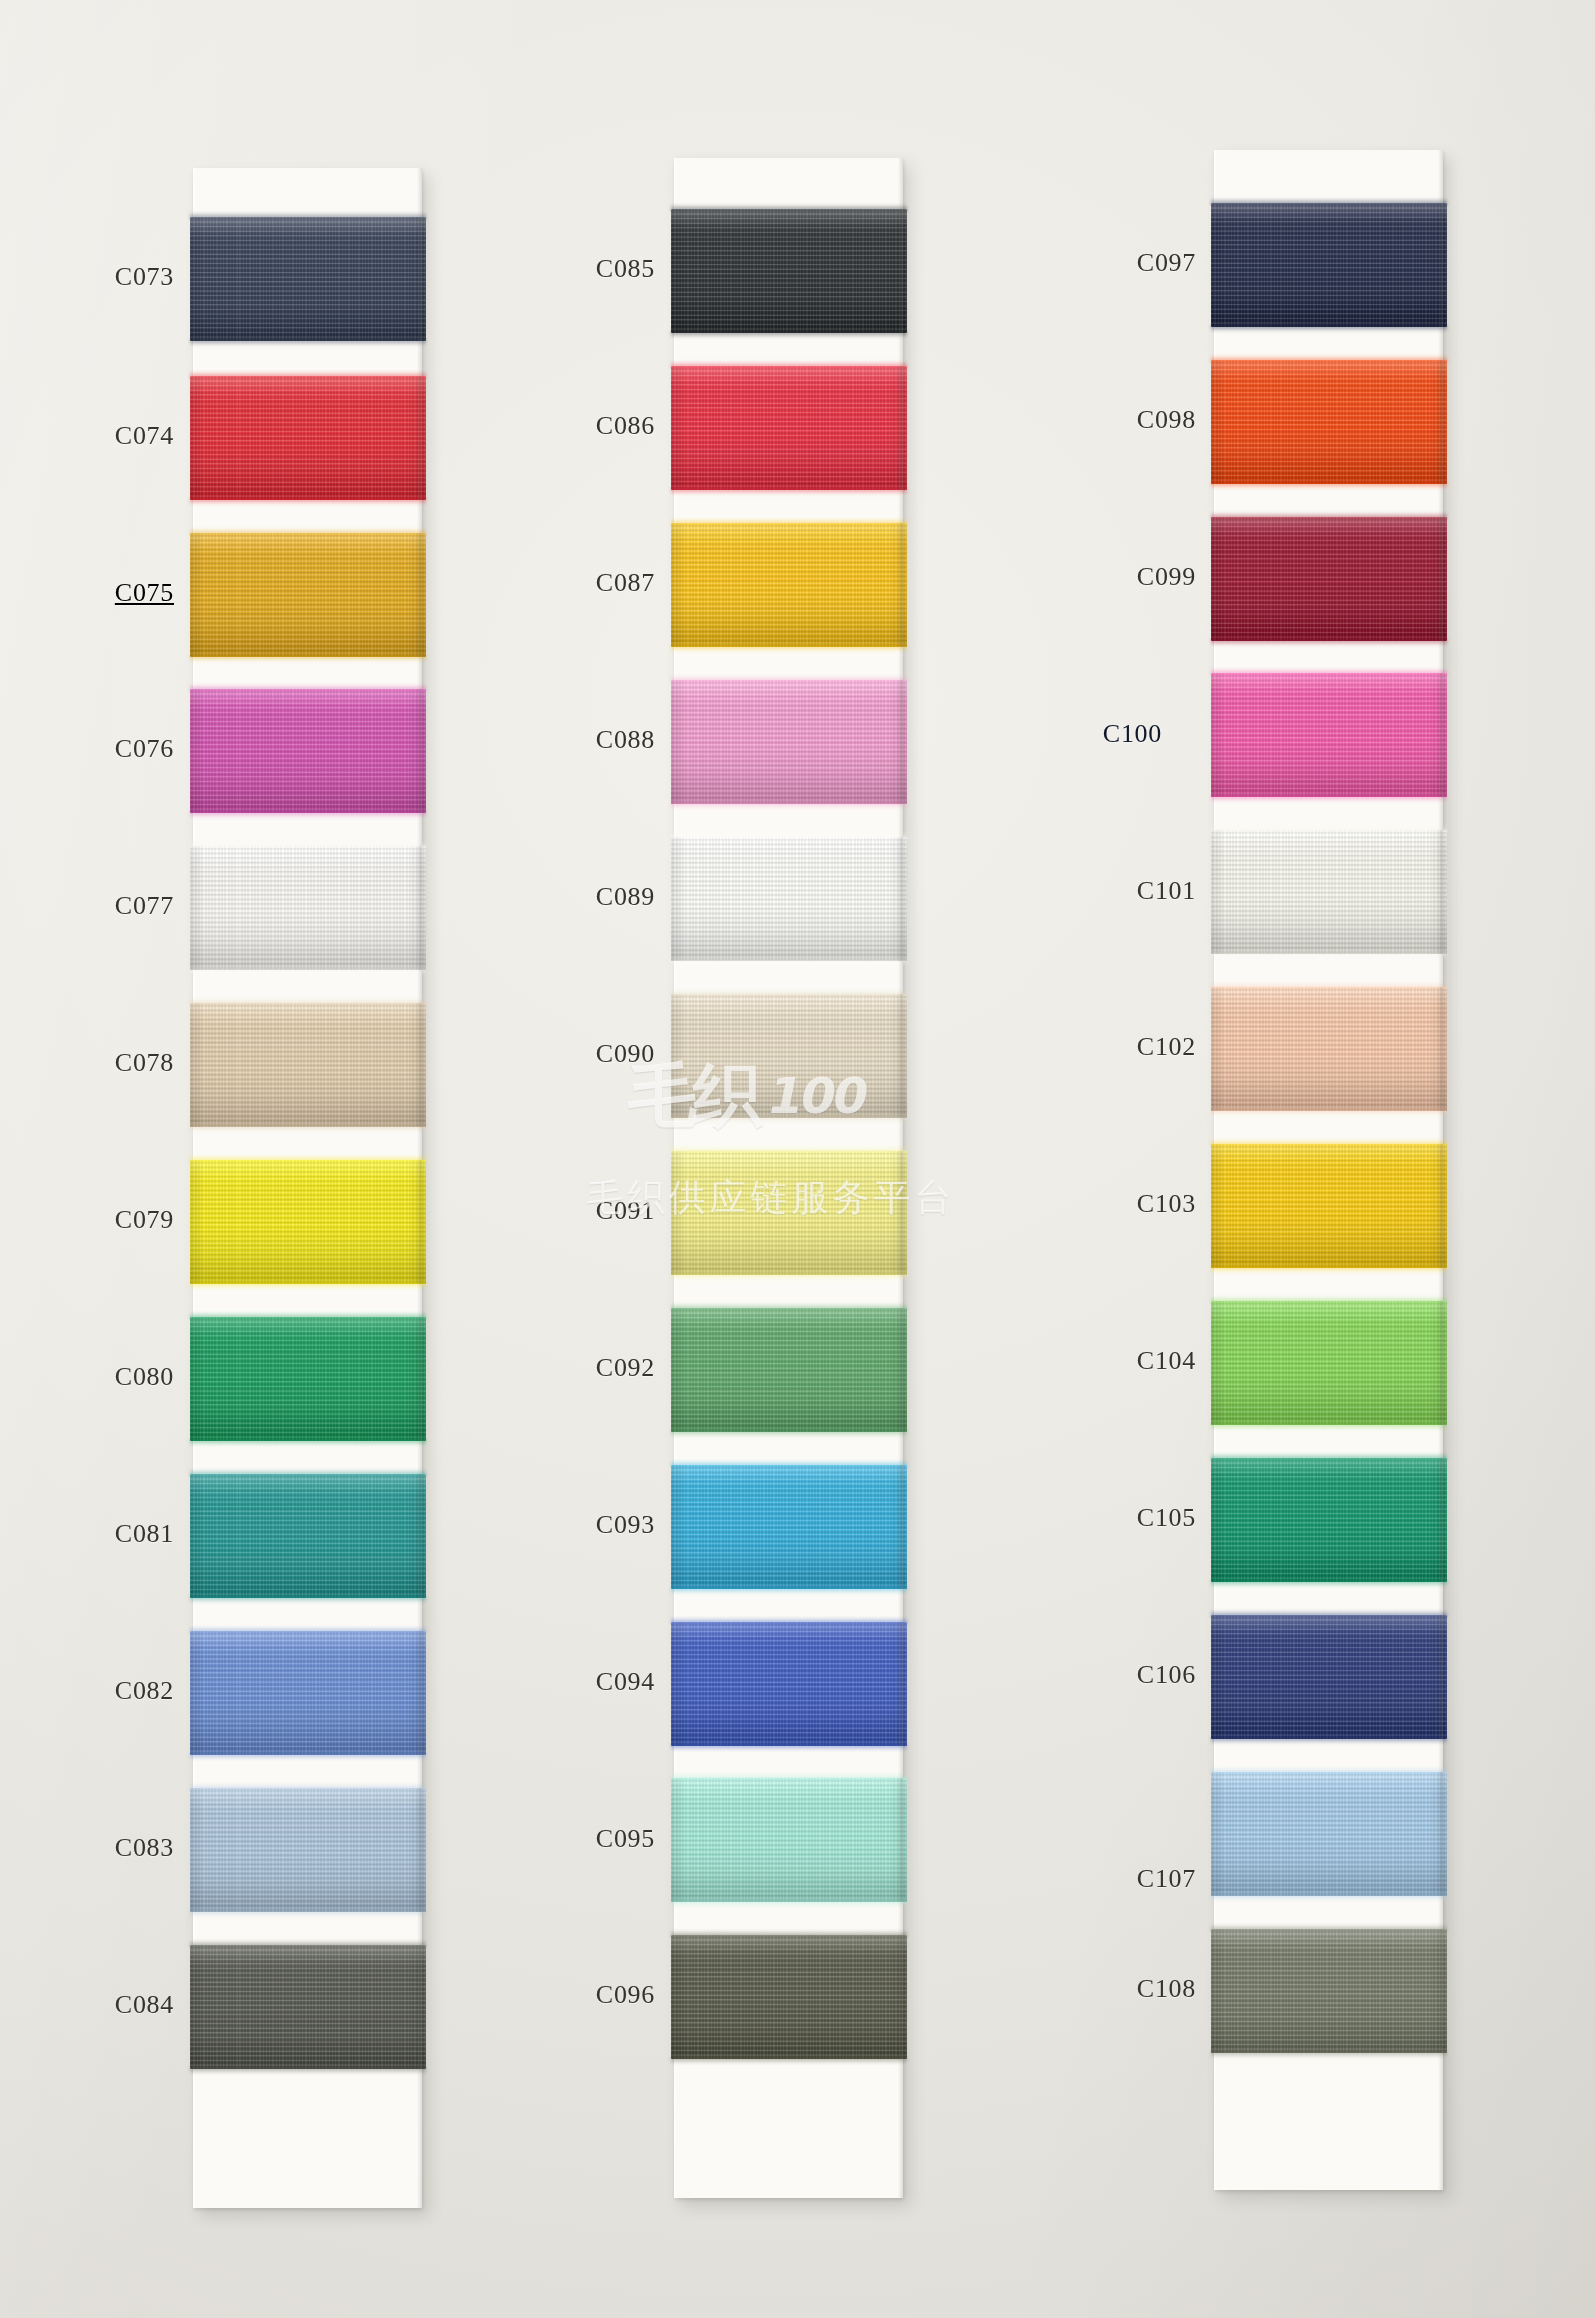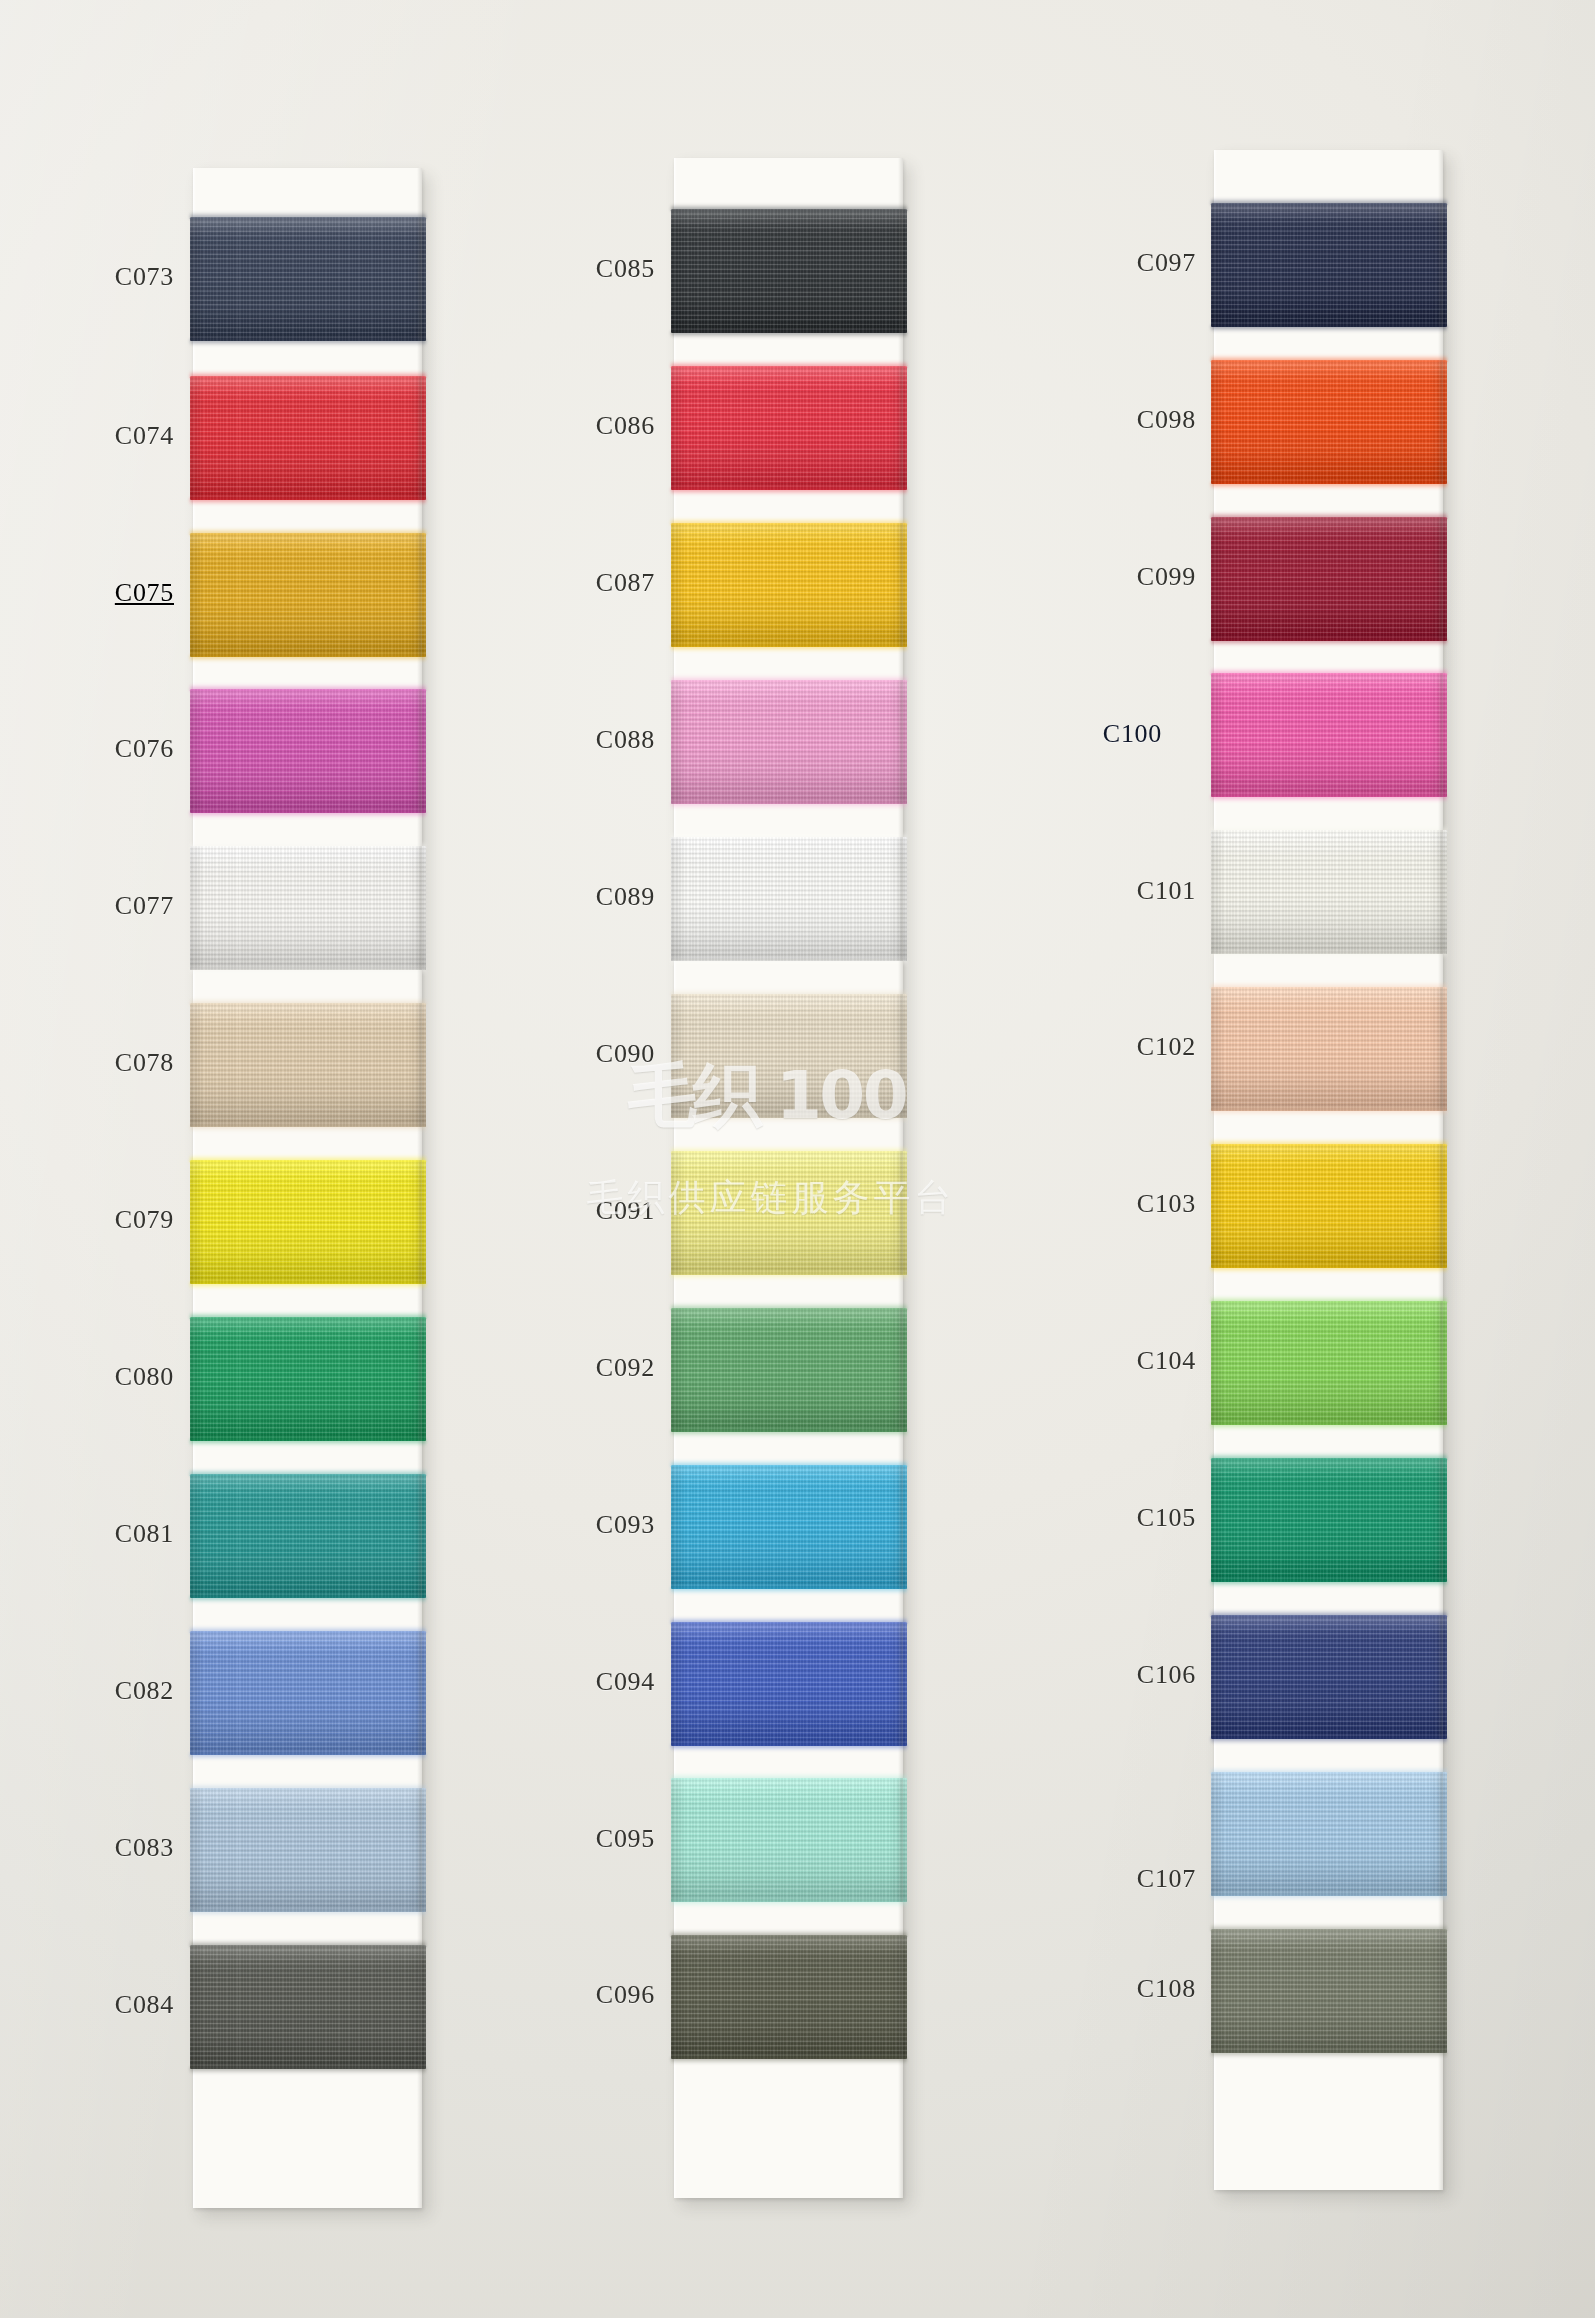--- a/index.html
+++ b/index.html
@@ -103,22 +103,22 @@
   #wm-logo{
     position:absolute;left:0;top:0;
     display:flex;align-items:center;
     font-family:"DejaVu Sans", sans-serif;
     font-weight:bold;
     color:rgba(255,255,255,0.80);
     text-shadow:0 0.7px 1.3px rgba(120,120,110,0.25);
   }
   #wm-logo .cn{font-size:69px;line-height:1;letter-spacing:-4px;margin-left:48px;}
   #wm-logo .num{
-    font-size:66px;line-height:1;margin-left:18px;
-    font-family:"DejaVu Sans", sans-serif;
+    font-size:50px;line-height:1;margin-left:11px;
+    font-style:italic;font-family:"DejaVu Sans", sans-serif;
     letter-spacing:-2.6px;
   }
   #wm-sub{
     position:absolute;left:6.6px;top:112px;
     font-family:"DejaVu Sans", sans-serif;
     font-size:37px;letter-spacing:4px;
     color:rgba(255,255,255,0.78);
     text-shadow:0 0.7px 1.3px rgba(120,120,110,0.22);
     white-space:nowrap;
   }

